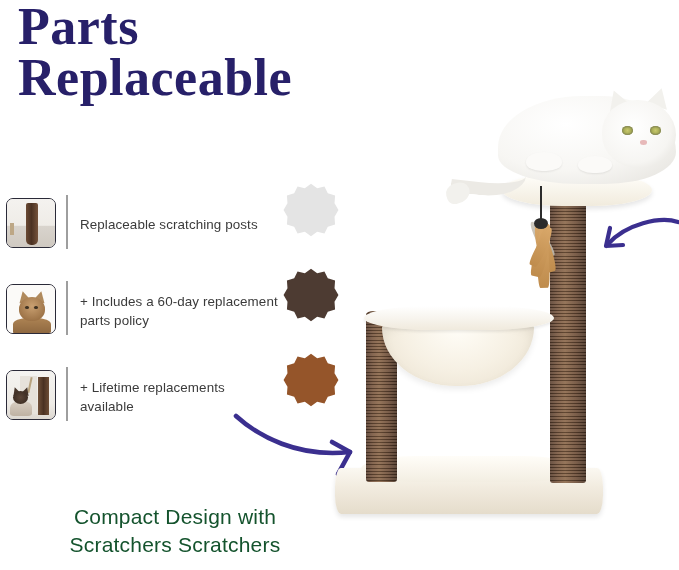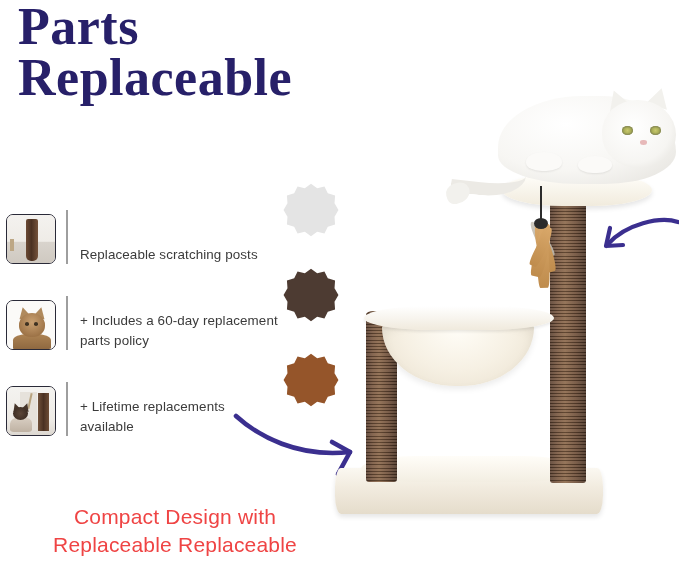--- a/index.html
+++ b/index.html
@@ -29,21 +29,21 @@
   .features {
     position: absolute;
     left: 6px;
     top: 178px;
     width: 330px;
   }
   .feature-row {
     position: relative;
     height: 86px;
     display: flex;
-    align-items: flex-end;
+    align-items: center;
   }
   .thumb {
     width: 50px;
     height: 50px;
     margin-top: 3px;
     border: 1.4px solid #2a2a38;
     border-radius: 7px;
     overflow: hidden;
     position: relative;
     flex: 0 0 auto;
@@ -125,21 +125,21 @@
 
   
   .caption {
     position: absolute;
     left: 0;
     top: 503px;
     width: 350px;
     text-align: center;
     font-size: 21px;
     line-height: 1.33;
-    color: #ef4444;
+    color: #14532d;
     letter-spacing: 0.2px;
   }
 
   
   .product { position: absolute; left: 330px; top: 78px; width: 349px; height: 452px; }
 
   .base {
     position: absolute; left: 5px; top: 390px; width: 268px; height: 46px;
     background: linear-gradient(#fbf8f1 0%, #f2ece0 40%, #e5dccb 100%);
     border-radius: 6px / 40%;
@@ -368,14 +368,14 @@
   <div class="feather f4"></div>
   <div class="feather f1"></div>
   <div class="feather f2"></div>
   <div class="feather f3"></div>
   <div class="feather f5"></div>
   <div class="toy-knot"></div>
 </div>
 
 <div class="caption">
   <div>Compact Design with</div>
-  <div>Replaceable Replaceable</div>
+  <div>Scratchers Scratchers</div>
 </div>
 
 </body></html>

